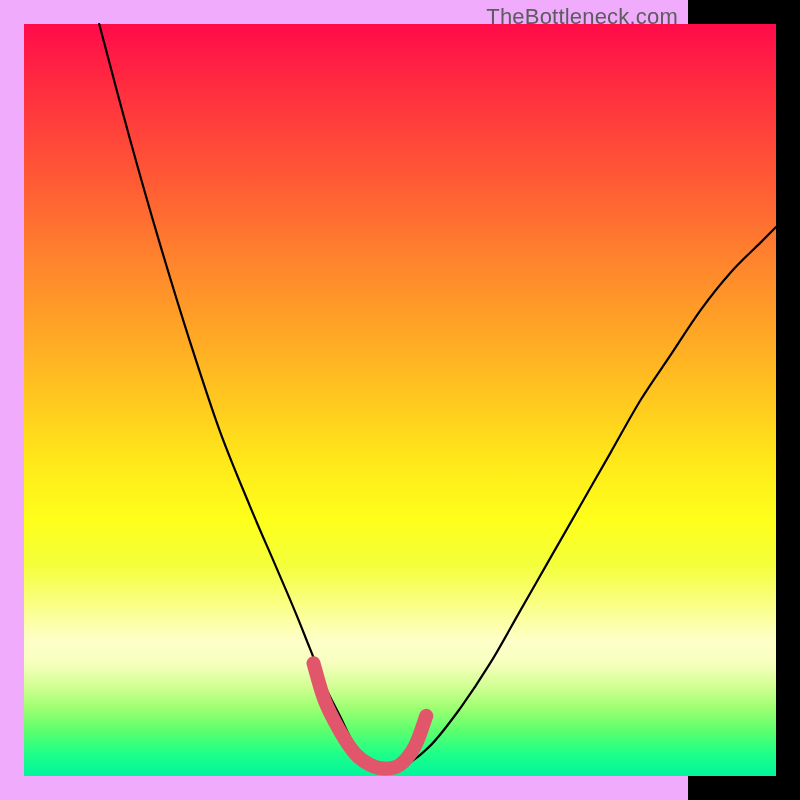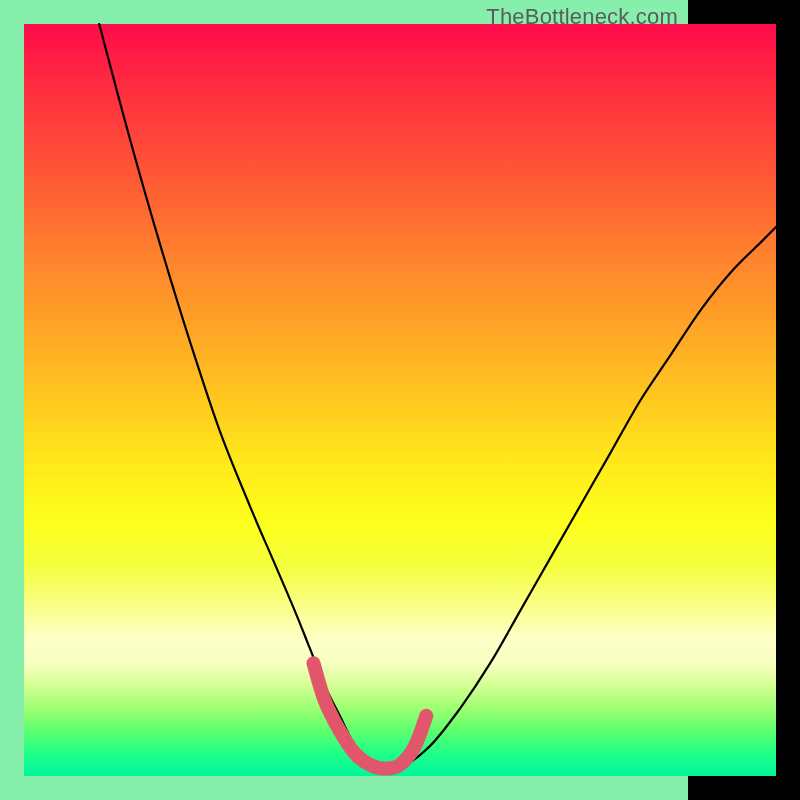--- a/index.html
+++ b/index.html
@@ -10,21 +10,21 @@
     background: #000;
     overflow: hidden;
     font-family: Arial, Helvetica, sans-serif;
   }
   .frame {
     position: absolute;
     left: 0;
     top: 0;
     width: 688px;
     height: 800px;
-    background: #86efac;
+    background: #f0abfc;
   }
   .plot {
     position: absolute;
     left: 24px;
     top: 24px;
     width: 752px;
     height: 752px;
     
     background: linear-gradient(to bottom,
       #ff0b4a 0%,

